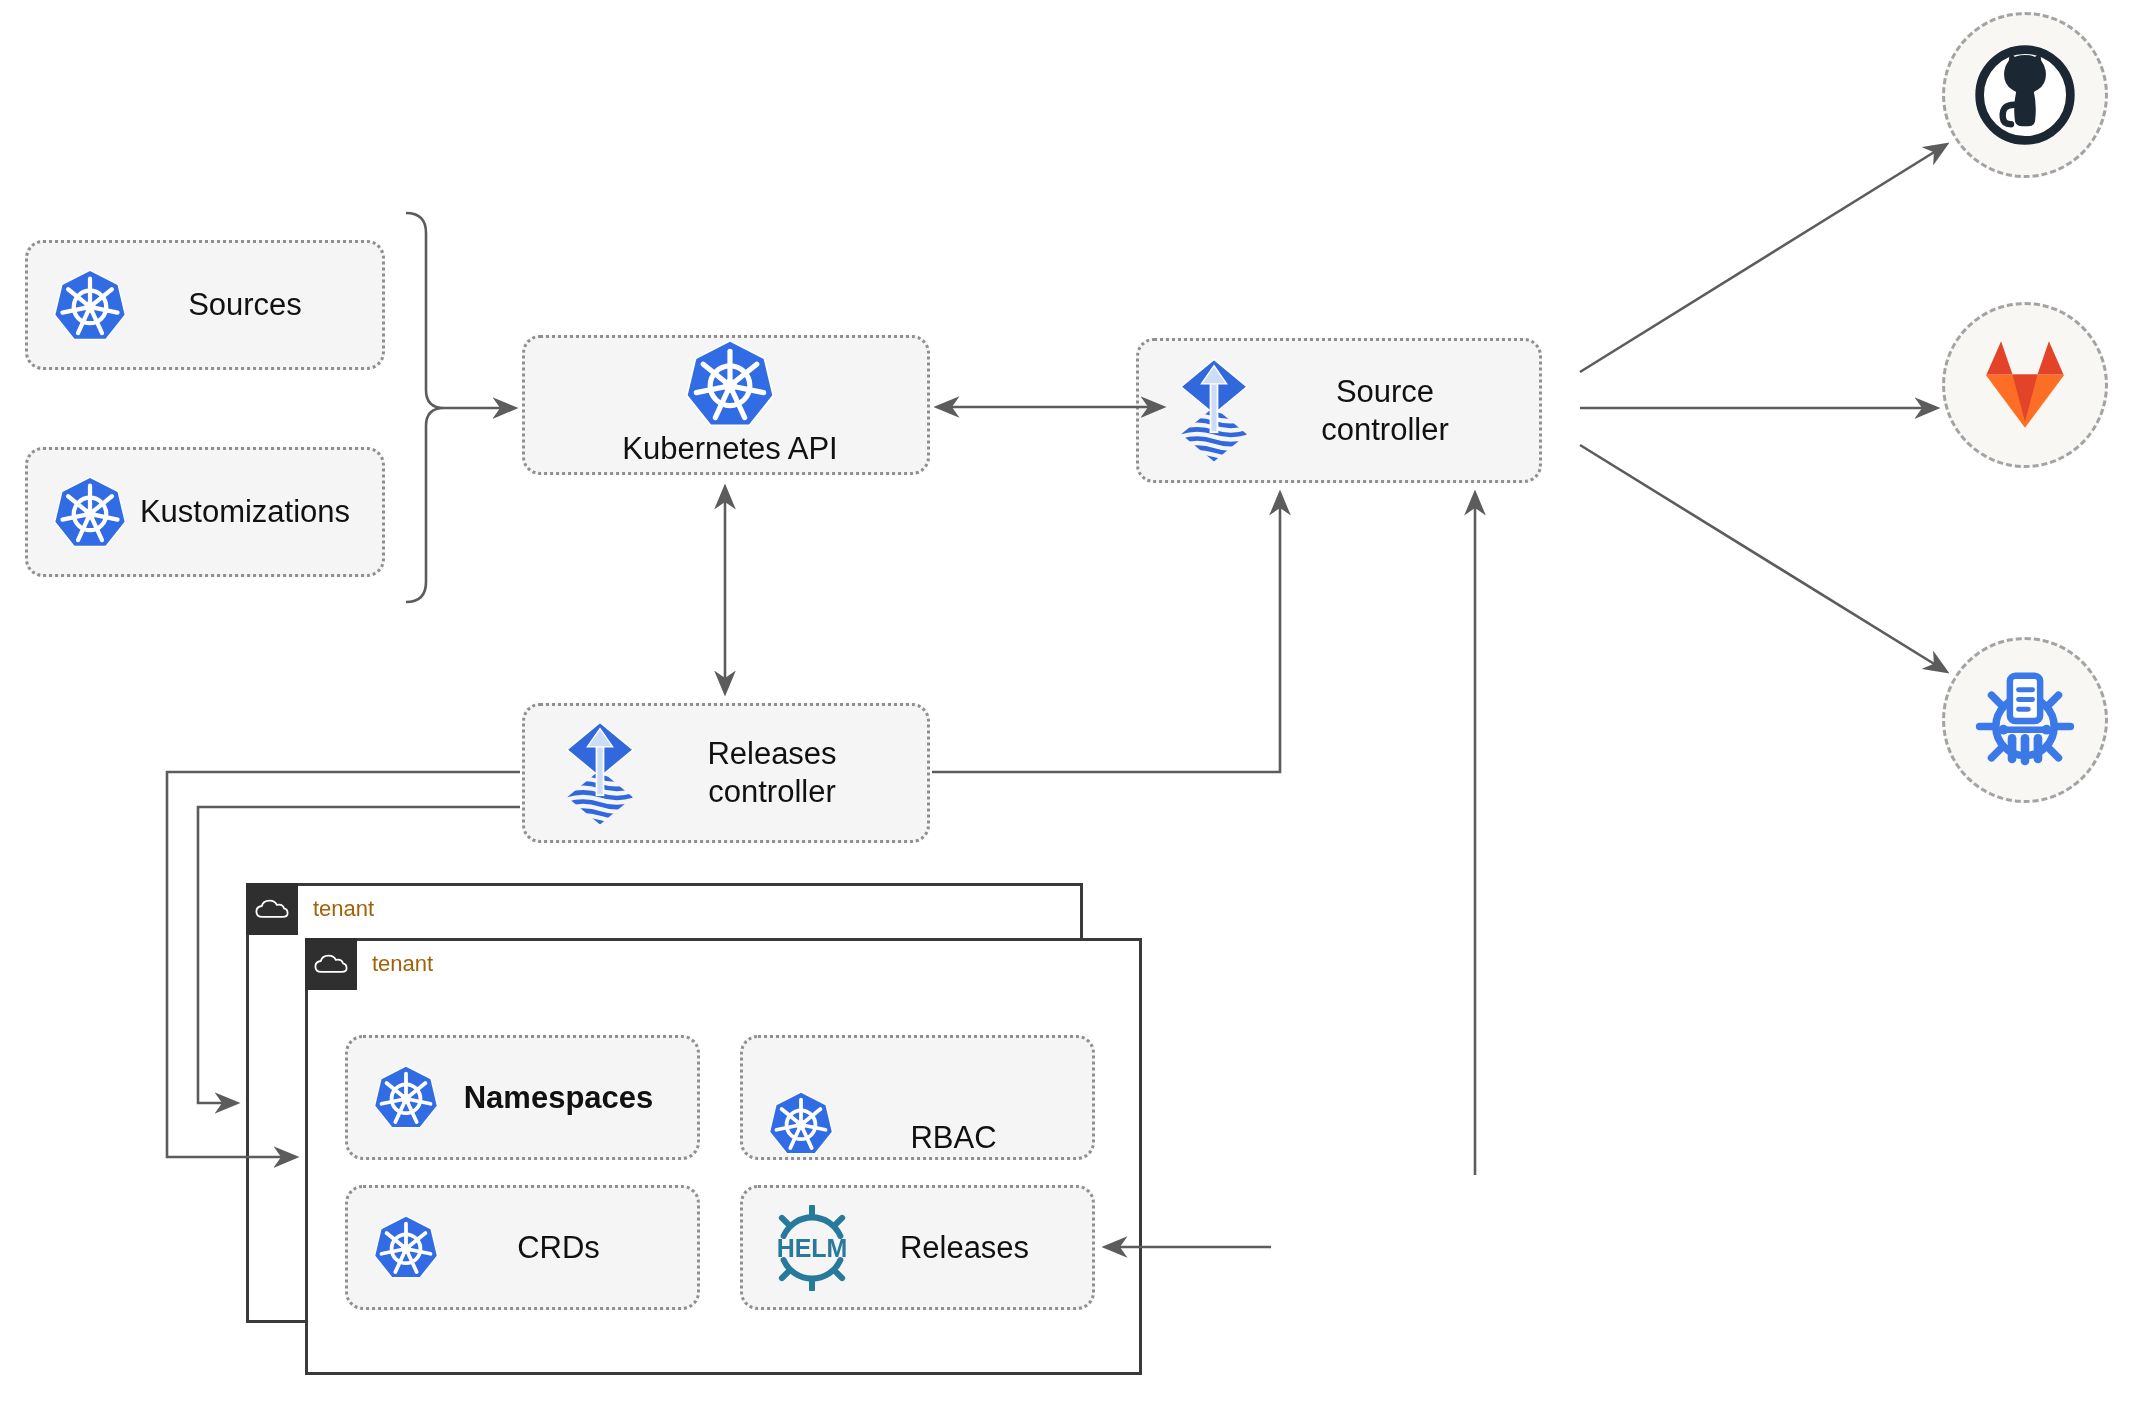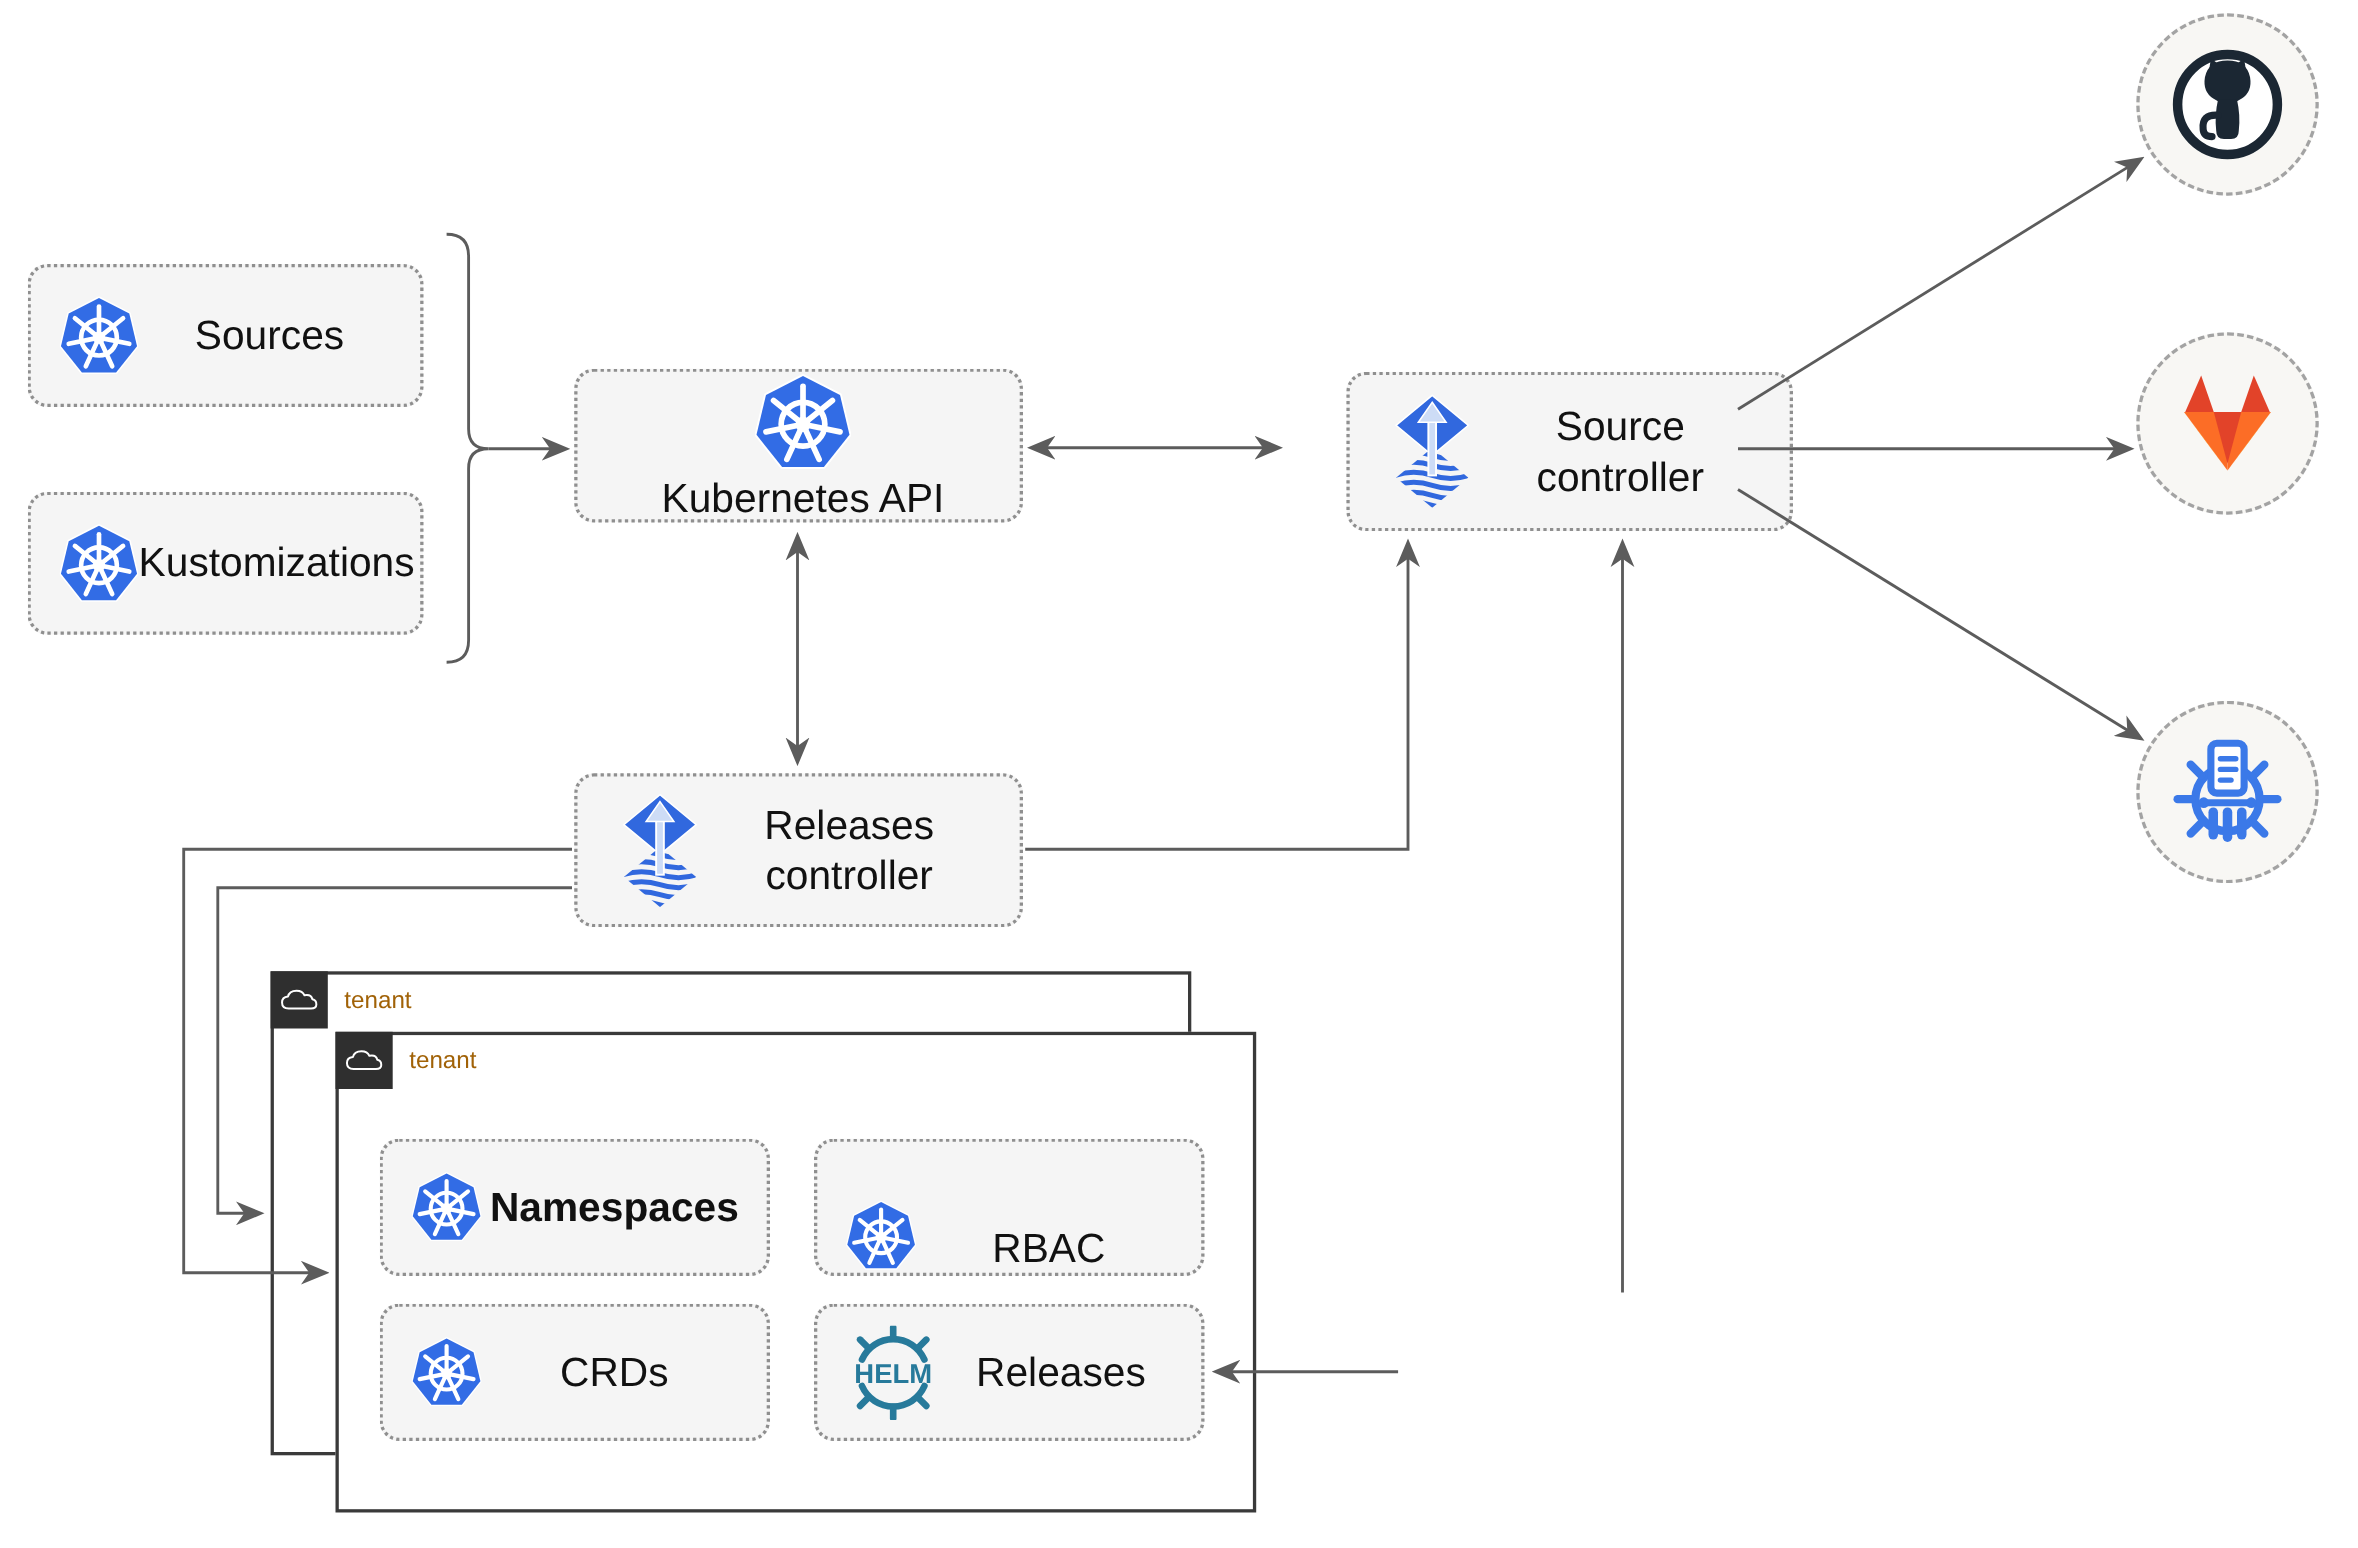--- a/index.html
+++ b/index.html
@@ -4,21 +4,21 @@
 <style>
   html,body{margin:0;padding:0;background:#ffffff;}
   #stage{position:relative;width:2144px;height:1407px;background:#fff;
          font-family:"Liberation Sans", sans-serif;overflow:hidden;}
 
   
   .node{position:absolute;display:flex;align-items:center;
         background:var(--node-bg,#f5f5f5);
         border:3px dotted var(--node-border,#8c8c8c);
         border-radius:18px;box-sizing:border-box;padding:0 18px 0 26px;z-index:3;}
-  .node-label{flex:1;text-align:center;font-size:37px;color:var(--text,#111);
+  .node-label{flex:1;text-align:center;font-size:31px;color:var(--text,#111);
         line-height:1.22;}
   .node .icon{flex:0 0 auto;}
 
   
   .tenant{position:absolute;background:#fff;border:3px solid var(--tenant-border,#3a3a3a);
           box-sizing:border-box;}
   .tenant-back{z-index:1;}
   .tenant-front{z-index:2;}
   .tenant-tab{position:absolute;background:var(--tab-bg,#2f2f2f);
           display:flex;align-items:center;justify-content:center;z-index:2;}
@@ -192,21 +192,21 @@
     <div class="node-label">Kustomizations</div>
   </div>
 
   <div class="node" style="left:522px;top:335px;width:408px;height:140px;flex-direction:column;">
     <svg class="icon" width="88" height="92">
         <use href="#icon-k8s"></use>
       </svg>
     <div class="node-label">Kubernetes API</div>
   </div>
 
-  <div class="node" style="left:1224px;top:338px;width:406px;height:145px;">
+  <div class="node" style="left:1136px;top:338px;width:406px;height:145px;">
     <svg class="icon" width="70" height="105" style="margin-left:14px;">
         <use href="#icon-flux"></use>
       </svg>
     <div class="node-label" style="padding:0 40px;">Source controller</div>
   </div>
 
   <div class="node" style="left:522px;top:703px;width:408px;height:140px;">
     <svg class="icon" width="70" height="105" style="margin-left:14px;">
         <use href="#icon-flux"></use>
       </svg>

